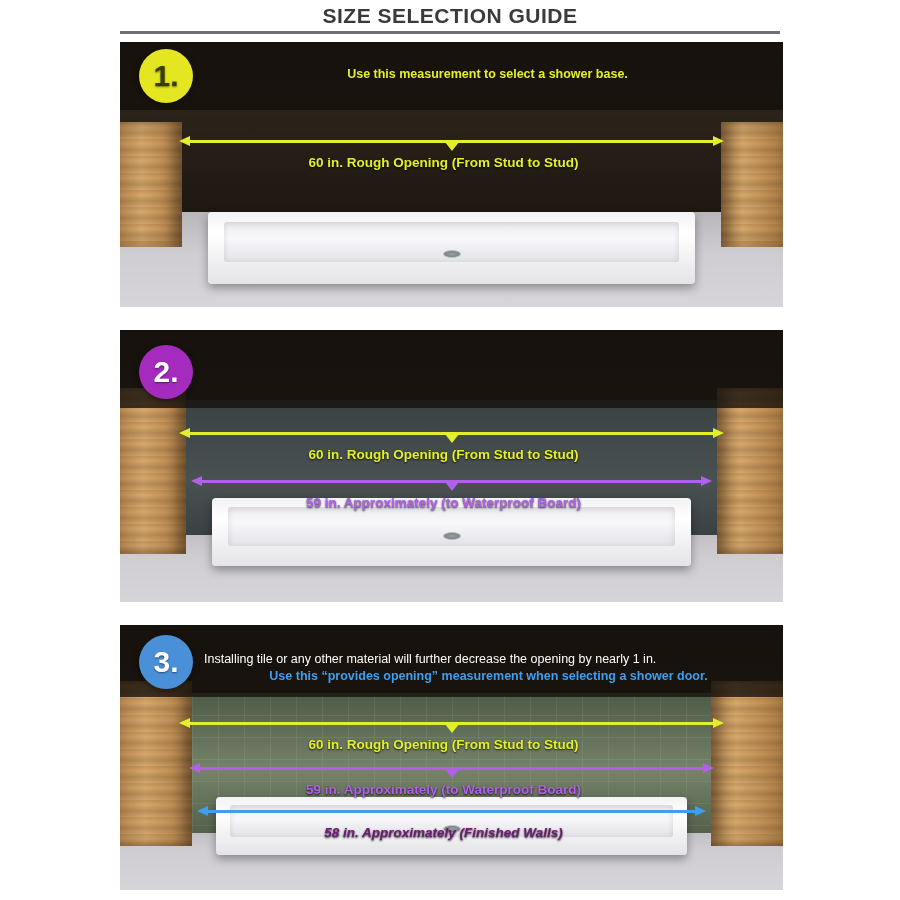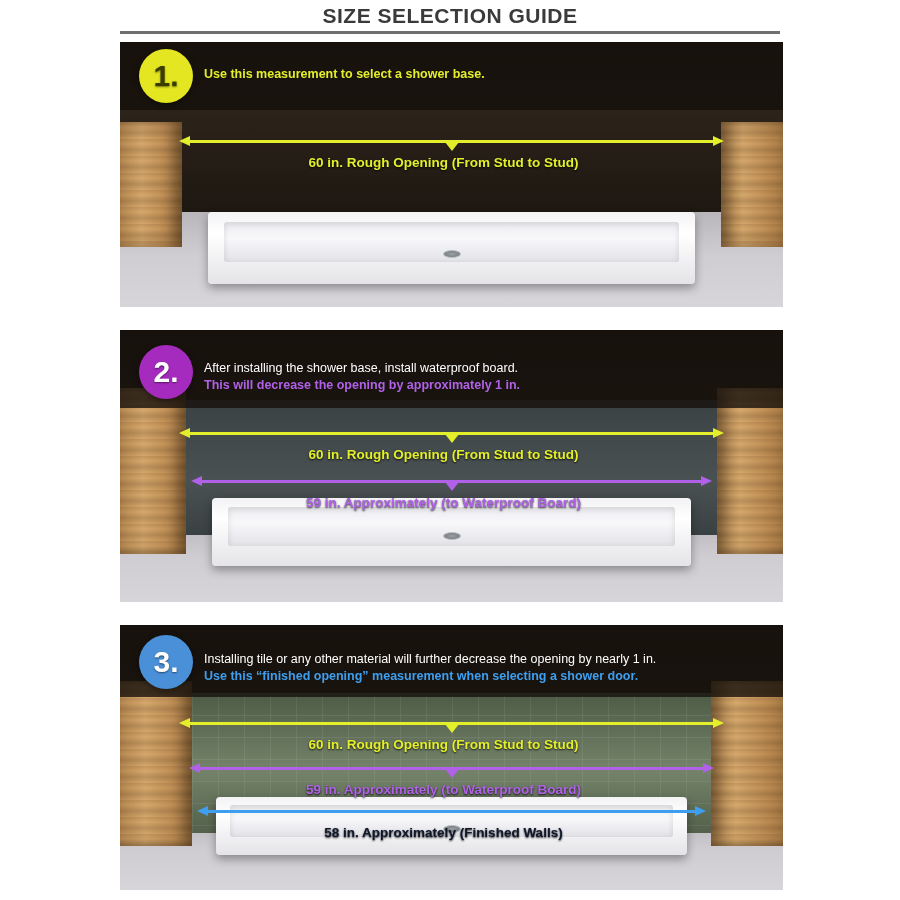--- a/index.html
+++ b/index.html
@@ -133,21 +133,21 @@
     text-shadow: 0 1px 2px rgba(0,0,0,0.5);
     box-shadow: 0 2px 6px rgba(0,0,0,0.4);
   }
   .hdr-text {
     position: absolute;
     color: #ffffff;
     font-size: 12.5px;
     line-height: 17px;
     font-family: "Liberation Sans", sans-serif;
   }
-  .hdr-text .line2 { font-weight: bold; }
+  .hdr-text .line2 { font-weight: bold; text-align: center; }
   .em-yellow { color: #e3ef2a; font-weight: bold; }
   .em-purple { color: #b061e8; font-weight: bold; }
   .em-blue   { color: #3e9ff0; font-weight: bold; }
 
   
   .measure { position: absolute; }
   .mline {
     position: absolute;
     height: 3px;
     top: 0;
@@ -238,24 +238,20 @@
       <div class="stud left shadow-in" style="width:66px; top:58px; bottom:48px;"></div>
       <div class="stud right shadow-in-r" style="width:66px; top:58px; bottom:48px;"></div>
       <div class="pan" style="left:92px; right:92px; top:168px; height:68px;">
         <div class="pan-inner" style="left:16px; right:16px; top:9px; bottom:20px;"></div>
         <div class="drain" style="left:50%; margin-left:-9px; top:34px;"></div>
       </div>
     </div>
 
     <div class="header-band" style="height:78px;">
       <div class="badge" style="left:19px; top:15px; background:#a52bbf; color:#ffffff;">2.</div>
-      <div class="hdr-text" style="left:84px; top:30px; right:12px;">
-        <div>After installing the shower base, install waterproof board.</div>
-        <div class="line2 em-purple">This will decrease the opening by approximately 1 in.</div>
-      </div>
     </div>
 
     <div class="measure" style="left:68px; right:68px; top:102px; color:#e3ef2a;">
       <div class="mline" style="left:0; right:0; background:#e3ef2a;"></div>
       <div class="arrow-head left"></div>
       <div class="arrow-head right"></div>
       <div class="tick-down"></div>
       <div class="mlabel" style="color:#e3ef2a; top:15px;">60 in. Rough Opening (From Stud to Stud)</div>
     </div>
 
@@ -279,21 +275,21 @@
         <div class="pan-inner" style="left:14px; right:14px; top:8px; bottom:18px;"></div>
         <div class="drain" style="left:50%; margin-left:-9px; top:28px;"></div>
       </div>
     </div>
 
     <div class="header-band" style="height:72px;">
       <div class="badge" style="left:19px; top:10px; background:#4a90d9; color:#ffffff;">3.</div>
       <div class="hdr-text" style="left:84px; top:26px; right:10px;">
         <div>Installing tile or any other material will further decrease the opening by nearly 1 in.</div>
         <div class="line2">
-          <span class="em-blue">Use this </span><span class="em-blue">“finished opening”</span><span class="em-blue"> measurement when selecting a shower door.</span>
+          <span class="em-blue">Use this </span><span class="em-blue">“provides opening”</span><span class="em-blue"> measurement when selecting a shower door.</span>
         </div>
       </div>
     </div>
 
     <div class="measure" style="left:68px; right:68px; top:97px; color:#e3ef2a;">
       <div class="mline" style="left:0; right:0; background:#e3ef2a;"></div>
       <div class="arrow-head left"></div>
       <div class="arrow-head right"></div>
       <div class="tick-down"></div>
       <div class="mlabel" style="color:#e3ef2a; top:15px;">60 in. Rough Opening (From Stud to Stud)</div>
@@ -304,18 +300,18 @@
       <div class="arrow-head left"></div>
       <div class="arrow-head right"></div>
       <div class="tick-down"></div>
       <div class="mlabel" style="color:#b061e8; top:15px;">59 in. Approximately (to Waterproof Board)</div>
     </div>
 
     <div class="measure" style="left:86px; right:86px; top:185px; color:#3e9ff0;">
       <div class="mline" style="left:0; right:0; background:#3e9ff0;"></div>
       <div class="arrow-head left"></div>
       <div class="arrow-head right"></div>
-      <div class="mlabel" style="color:#0f172a; top:15px;">58 in. Approximately (Finished Walls)</div>
+      <div class="mlabel" style="color:#701a75; top:15px;font-style:italic;">58 in. Approximately (Finished Walls)</div>
     </div>
 
   </div>
 
 </div>
 
 </body></html>

